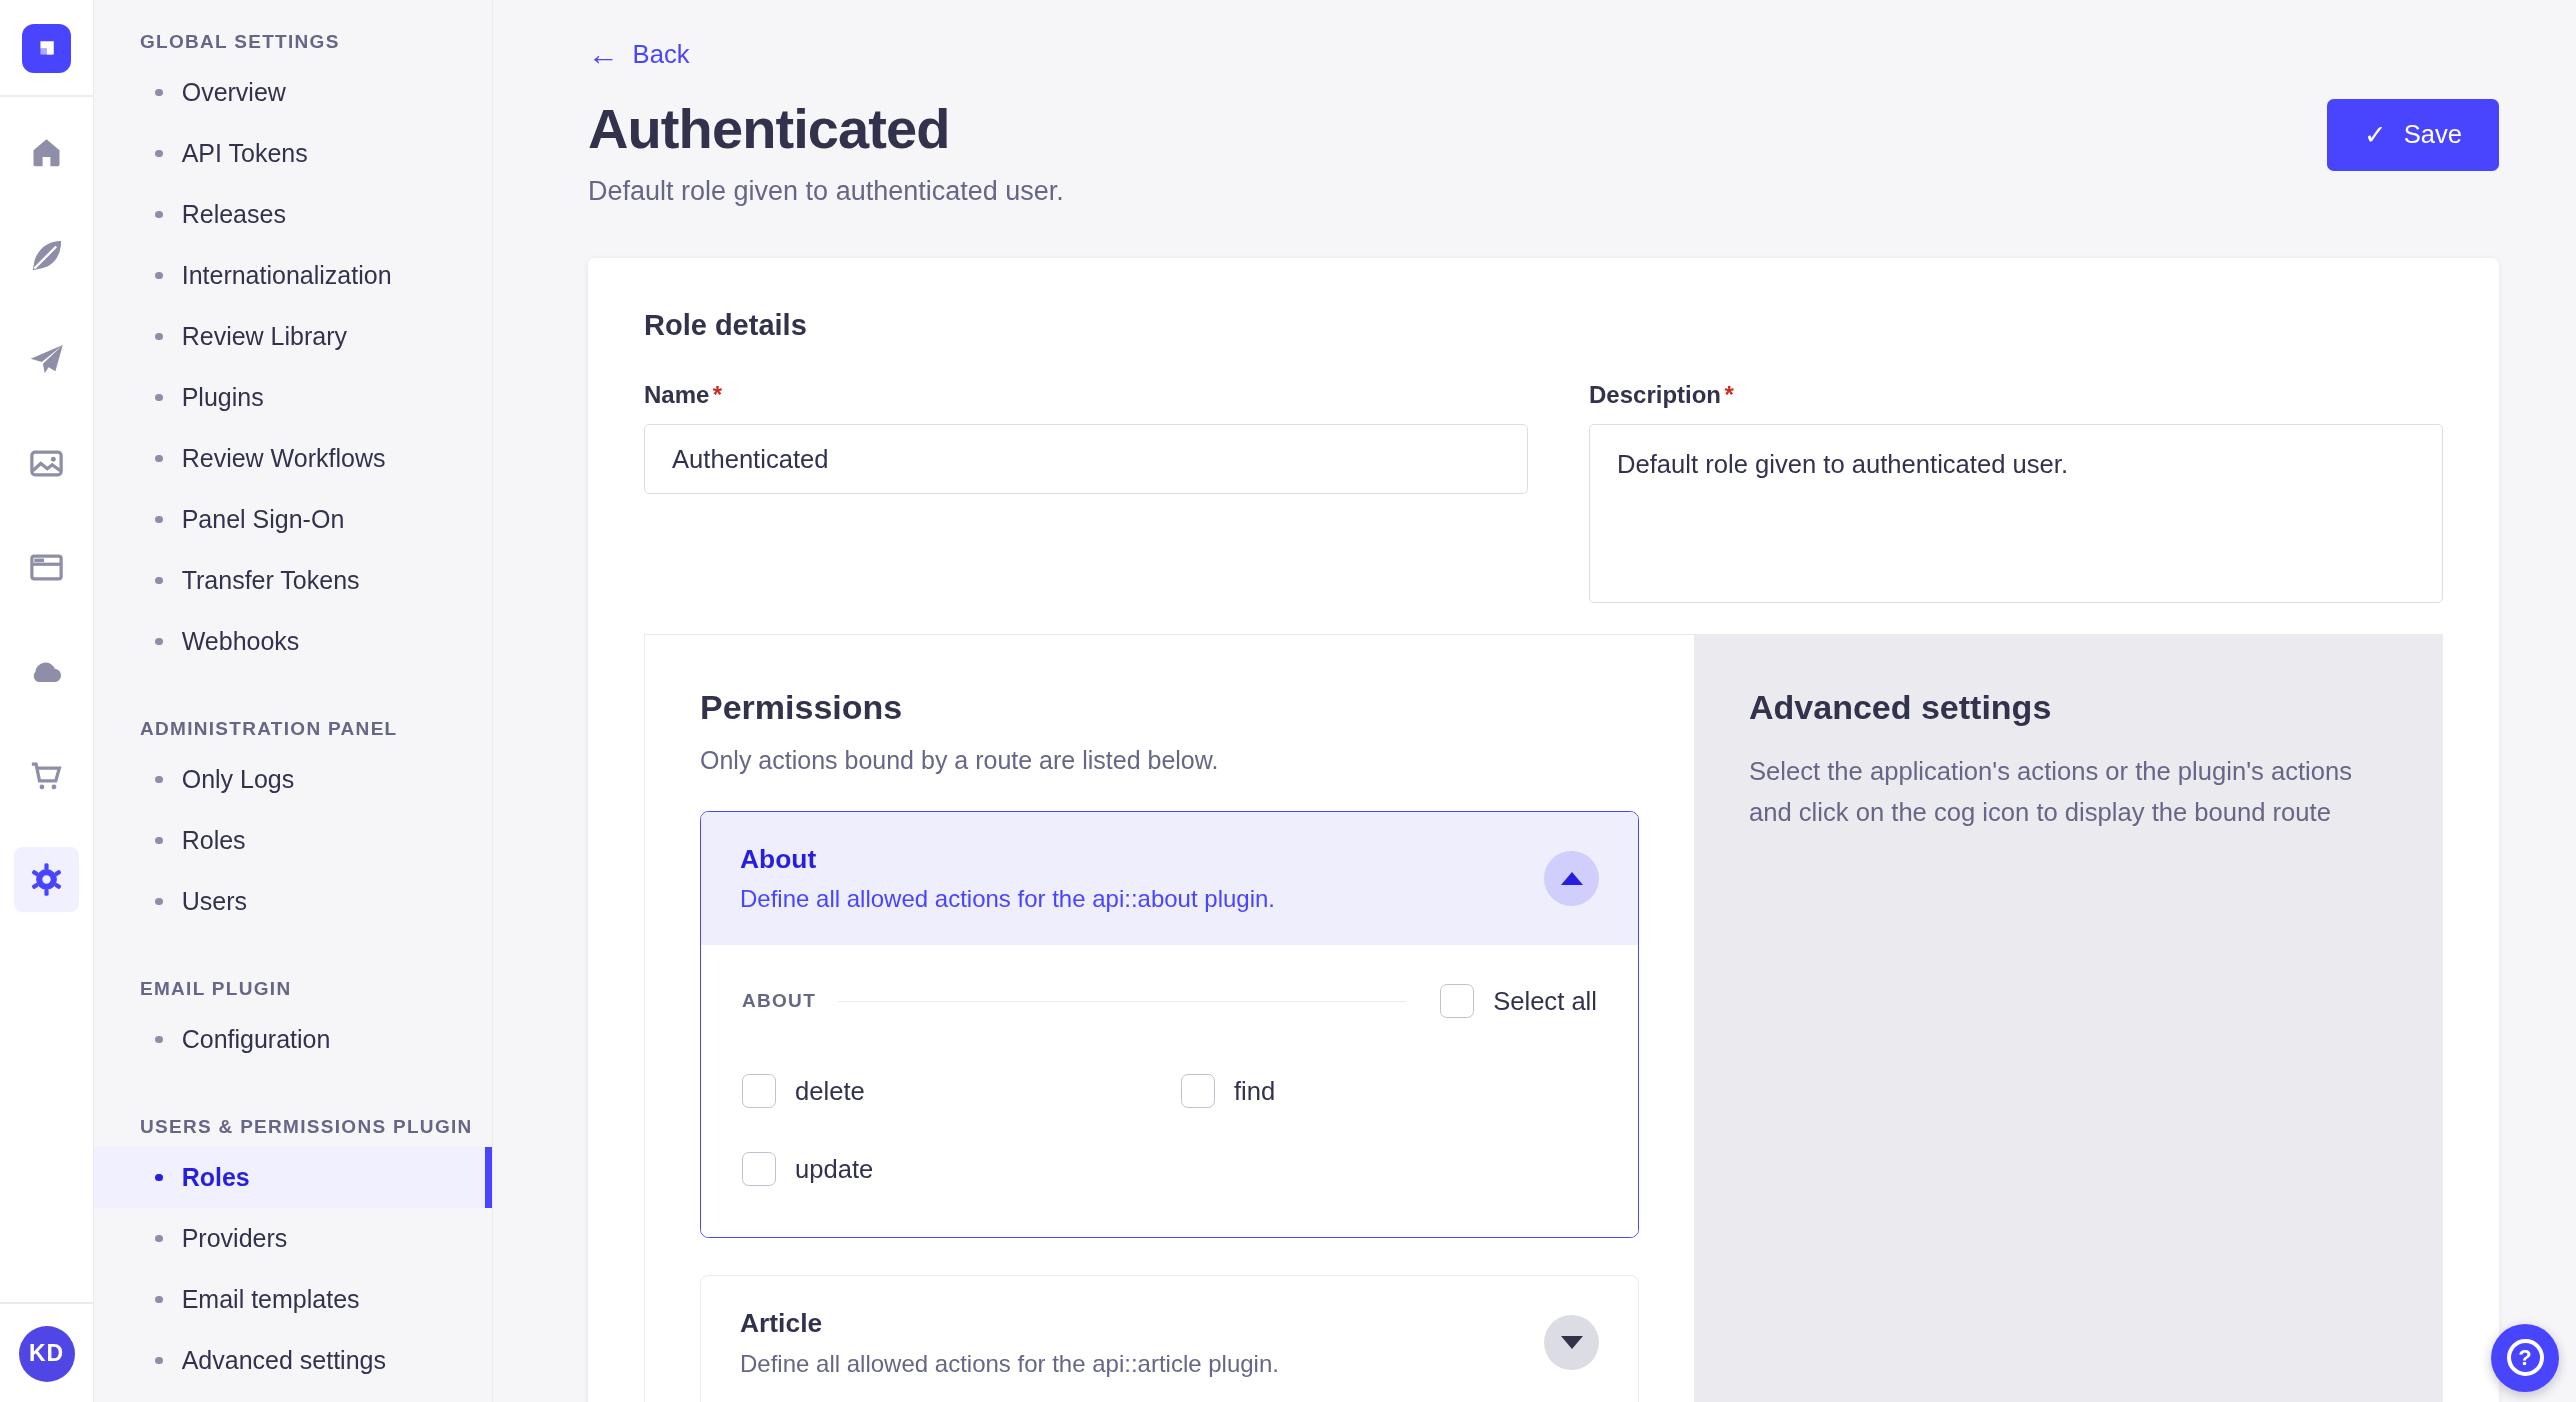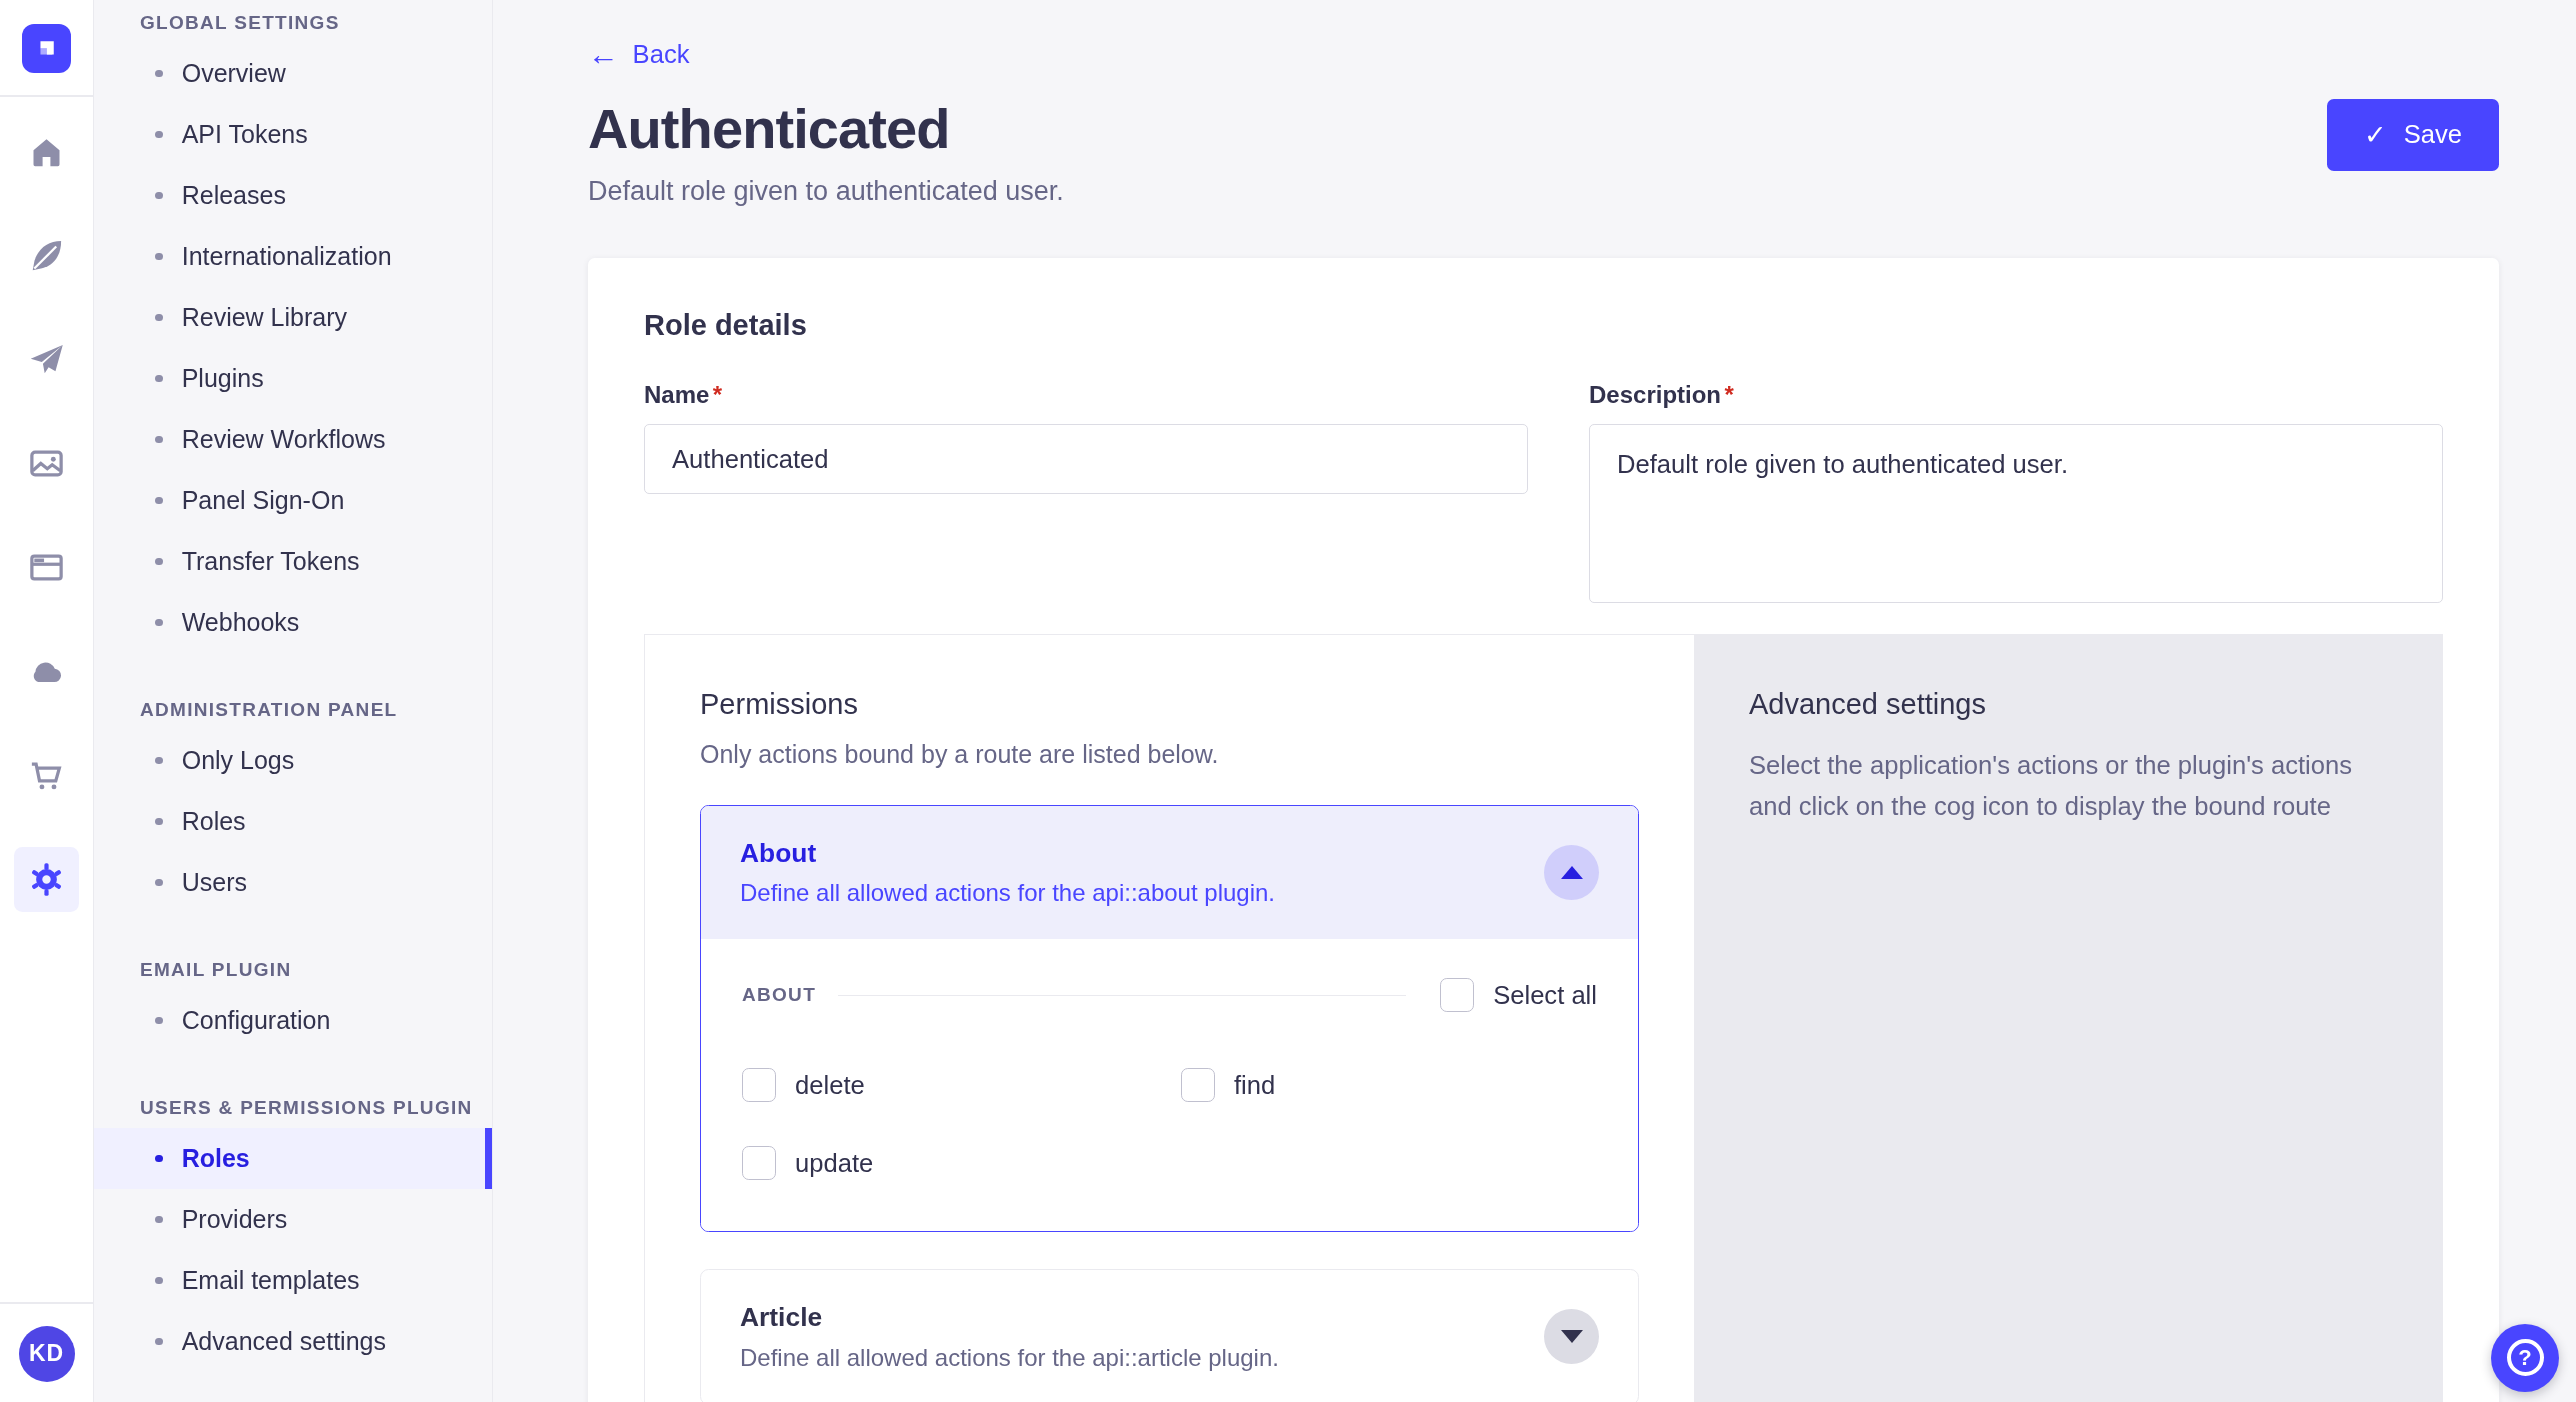--- a/index.html
+++ b/index.html
@@ -28,21 +28,21 @@
   .rail-spacer { flex:1; }
   .avatar {
     width:56px; height:56px; border-radius:50%; background:#4f46e5; color:#fff;
     font-size:23px; font-weight:bold; display:flex; align-items:center; justify-content:center;
     margin-bottom:20.4px; letter-spacing:0.9px;
   }
   .rail-bottom-divider { width:100%; height:1.7px; background:#eaeaef; }
   
   .subnav {
     width:399px; min-width:399px; background:#f6f6f9;
-    border-right:1.7px solid #eaeaef; padding-top:2px; overflow:hidden;
+    border-right:1.7px solid #eaeaef; padding-top:21px; overflow:hidden;
   }
   .section-label {
     font-size:19px; font-weight:bold; letter-spacing:1.3px; color:#666687;
     text-transform:uppercase; padding:10.2px 0 10.2px 46px; height:41px;
   }
   .section-label.spaced { margin-top:36px; }
   .nav-item {
     height:61px; display:flex; align-items:center; padding-left:61px;
     font-size:25px; color:#32324d; cursor:pointer; position:relative;
   }
@@ -76,21 +76,21 @@
   .field input, .field textarea {
     margin-top:15.3px; border:1.7px solid #dcdce4; border-radius:5.1px; background:#fff;
     font-family:inherit; font-size:25.6px; color:#32324d; outline:none; display:block;
   }
   .field.name-field input { width:884px; height:70px; padding:0 27px; }
   .field.desc-field { flex:1; }
   .field.desc-field textarea { width:100%; height:179px; padding:22px 27px; resize:none; line-height:1.4; }
   
   .perm-grid { margin-top:31px; border:1.7px solid #eaeaef; border-bottom:none; display:flex; min-height:801px; }
   .perm-left { width:1049px; min-width:1049px; background:#fff; padding:53px 55px; }
-  .perm-left h3, .adv h3 { font-size:29px; font-weight:normal; color:#32324d; }
+  .perm-left h3, .adv h3 { font-size:34px; font-weight:bold; color:#32324d; }
   .perm-sub { margin-top:19px; font-size:25px; color:#666687; }
   .adv { flex:1; background:#eaeaef; padding:53px 55px; }
   .adv p { margin-top:24px; font-size:25.6px; color:#666687; line-height:1.6; max-width:639px; }
   
   .accordion { border-radius:8.5px; overflow:hidden; background:#fff; }
   .accordion.expanded { margin-top:36px; border:1.7px solid #4945ff; }
   .accordion.collapsed { margin-top:37px; border:1.7px solid #eaeaef; }
   .acc-header { display:flex; justify-content:space-between; align-items:center; padding:32px 39px; cursor:pointer; }
   .accordion.expanded .acc-header { background:#eeeefc; }
   .acc-title { font-size:26.4px; font-weight:bold; }

